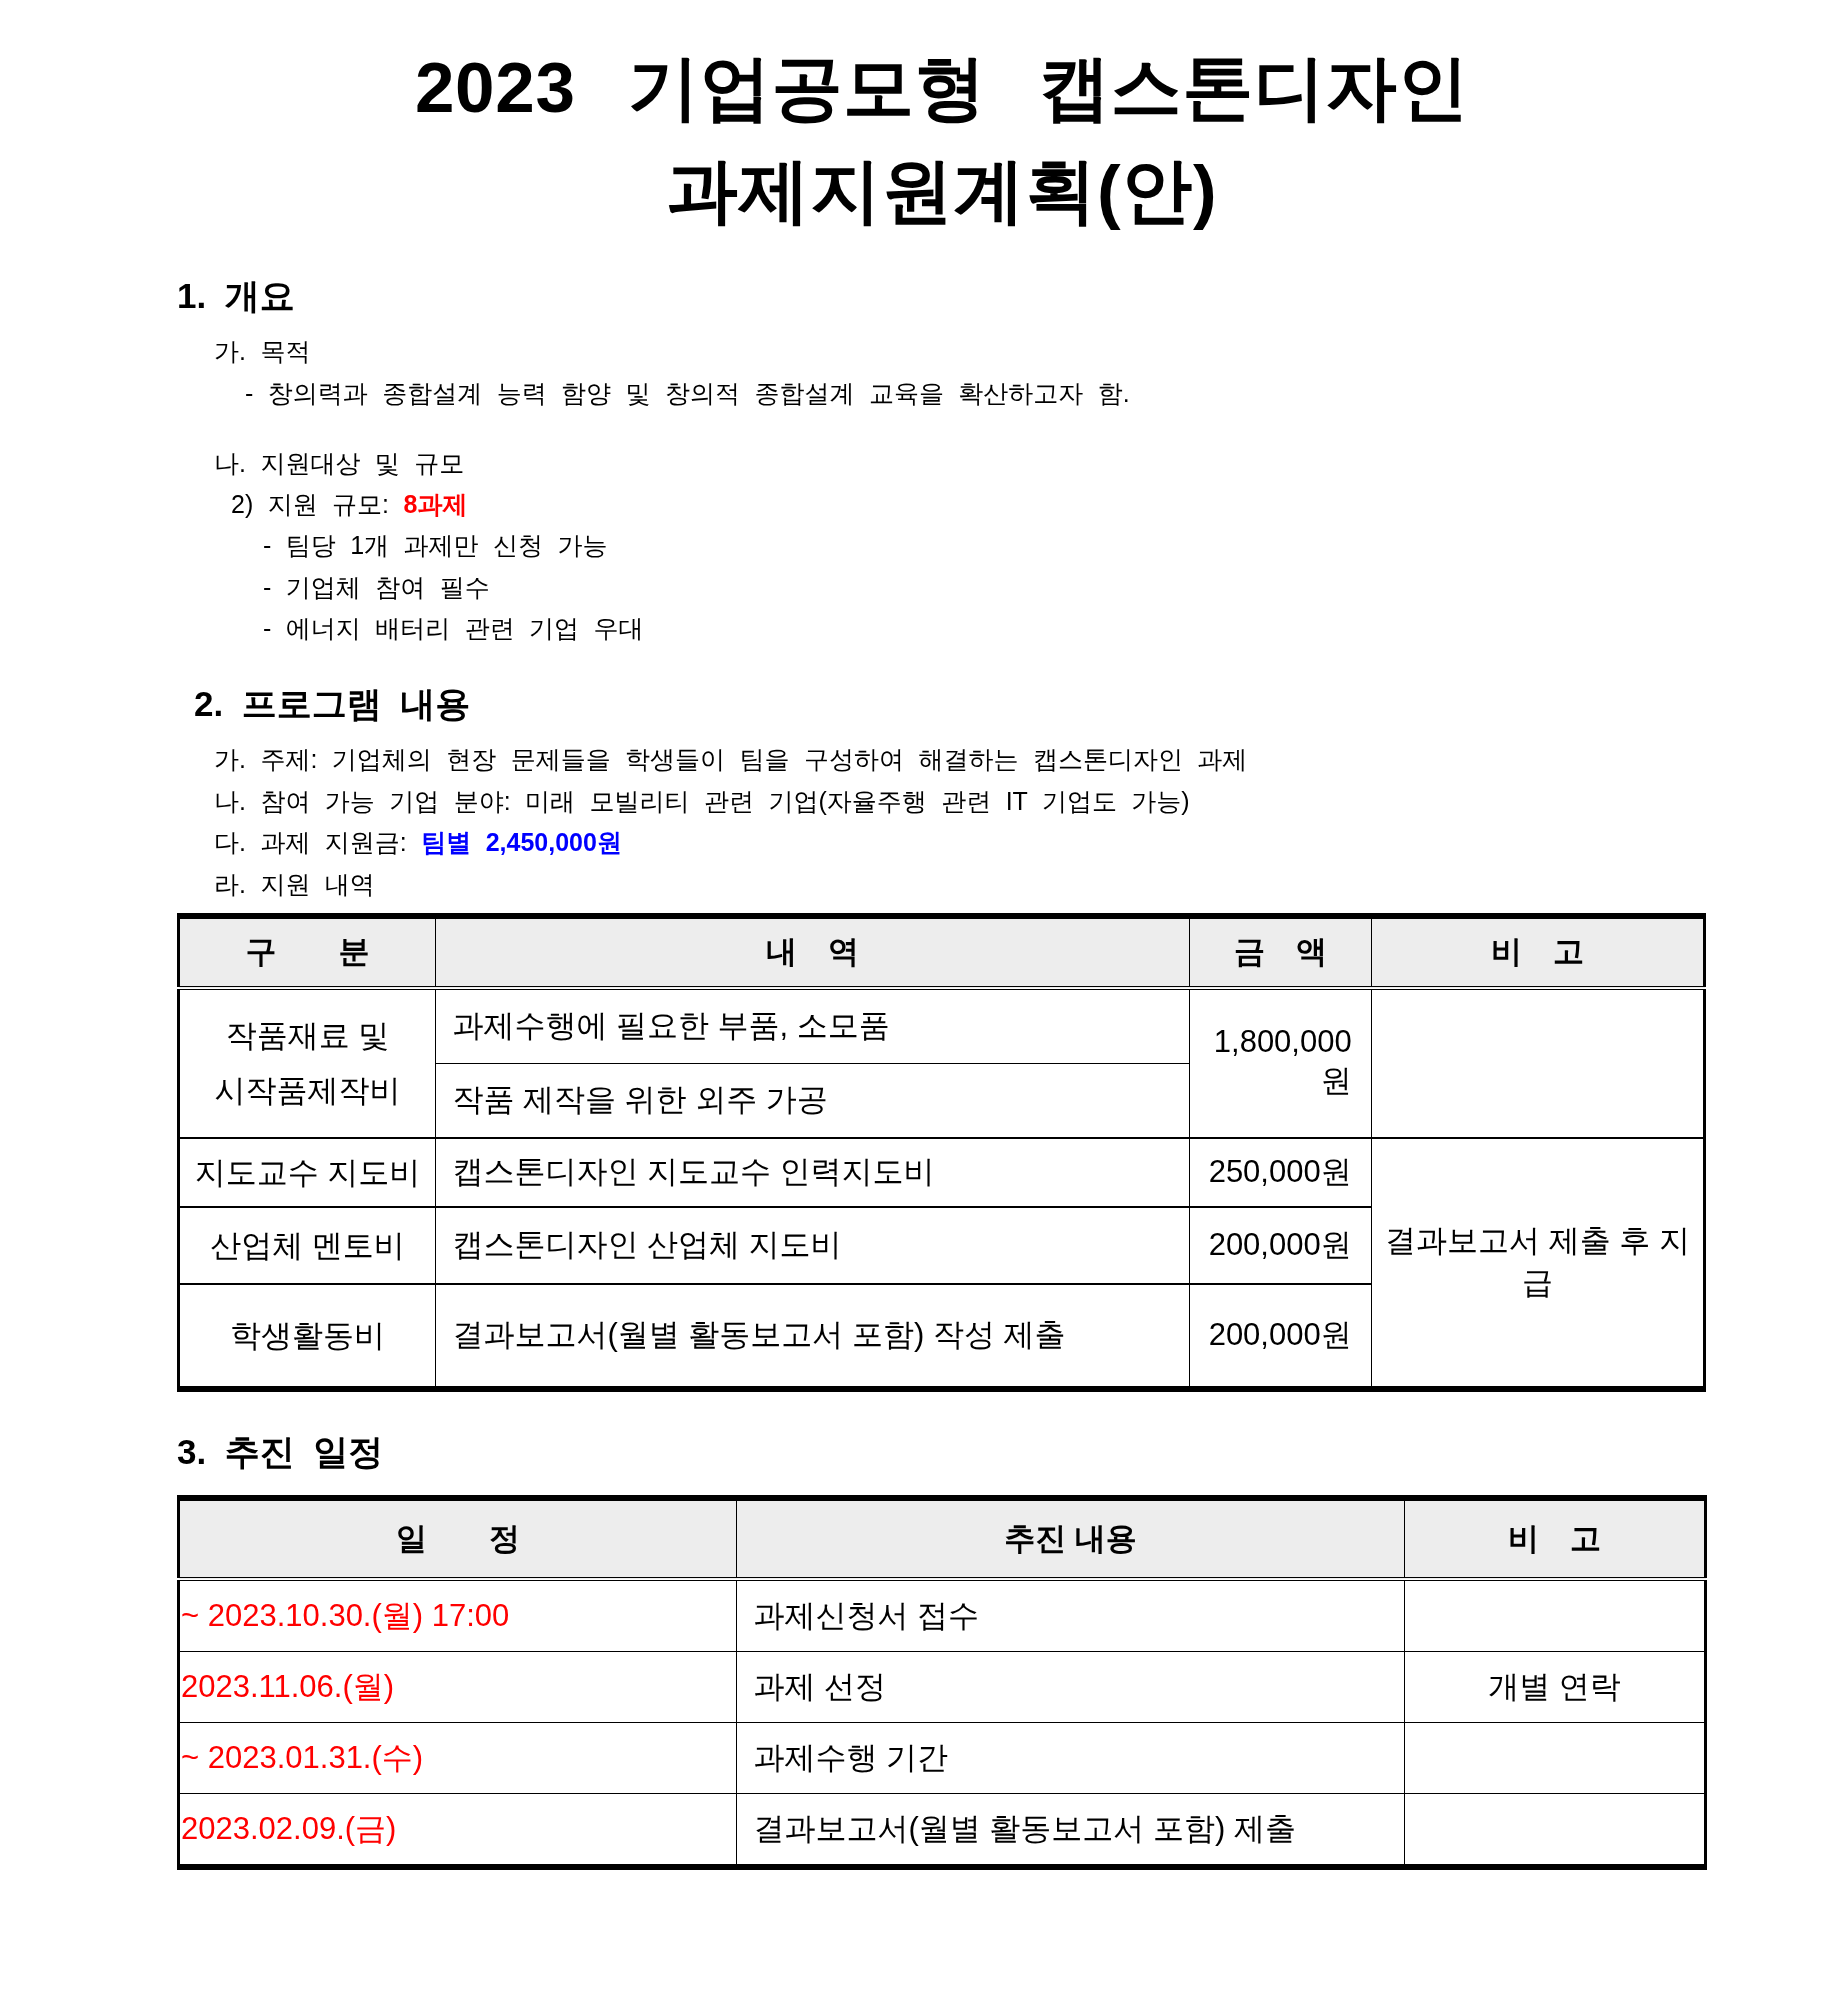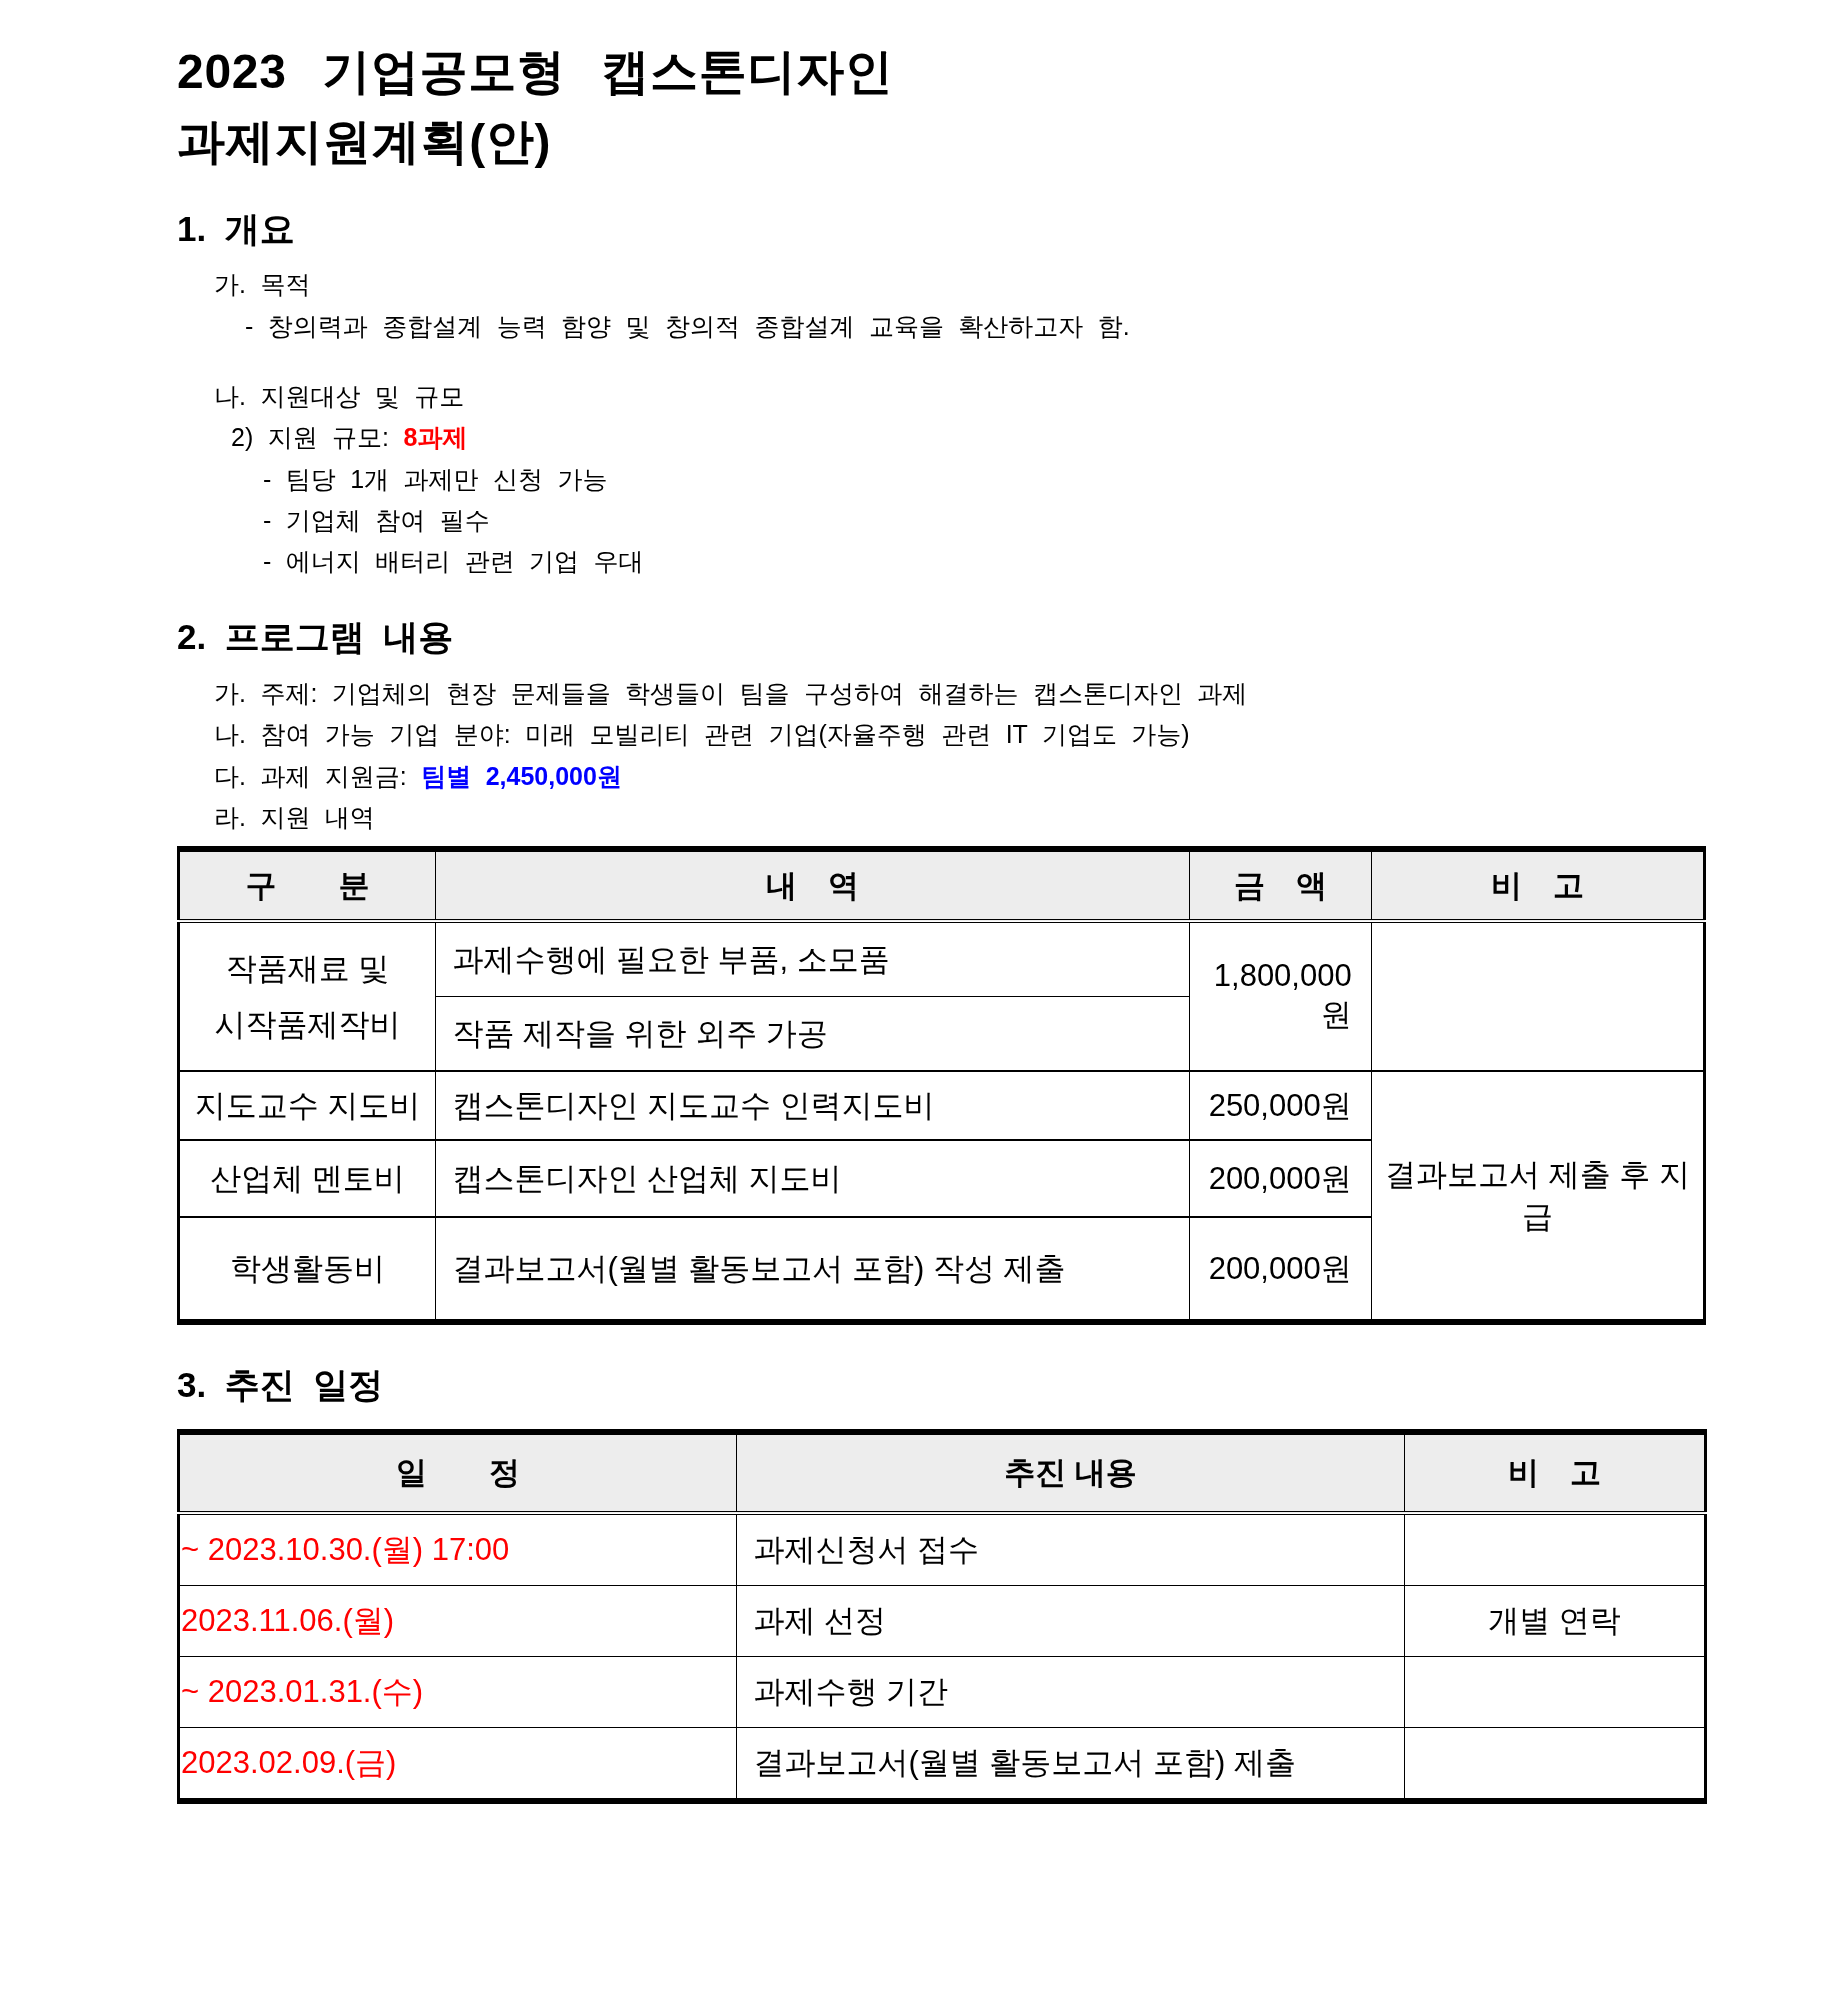--- a/index.html
+++ b/index.html
@@ -3,26 +3,26 @@
 <meta charset="utf-8">
 <style>
   html,body { margin:0; padding:0; background:#fff; }
   .page {
     position:relative; width:1845px; height:1995px; background:#fff; overflow:hidden;
     font-family:"Liberation Sans","DejaVu Sans",sans-serif; color:#000;
   }
   .content { padding:31px 138px 0 177px; }
 
   .doc-title {
-    text-align:left; font-weight:bold; font-size:48px; line-height:1.45;
+    text-align:center; font-weight:bold; font-size:71px; line-height:1.45;
     word-spacing:0.45em; margin:6px 0 30px 0; letter-spacing:0.7px;
   }
 
   .sec-heading { font-size:35px; font-weight:bold; margin:0 0 19.3px 0; word-spacing:0.25em; }
-  .mt-s2 { margin-top:40px; }
+  .mt-s2 { margin-top:40px;margin-left:17px; }
   .mt-s3 { margin-top:37px; }
 
   .line { font-size:25px; line-height:1.0; margin:0 0 16.4px 0; word-spacing:0.3em; white-space:nowrap; }
   .gap  { margin-top:45px; }
   .ind1 { padding-left:37px; }
   .ind1b{ padding-left:54px; }
   .ind2 { padding-left:68px; }
   .ind3 { padding-left:86px; }
 
   .red  { color:var(--accent-red); font-weight:bold; }

